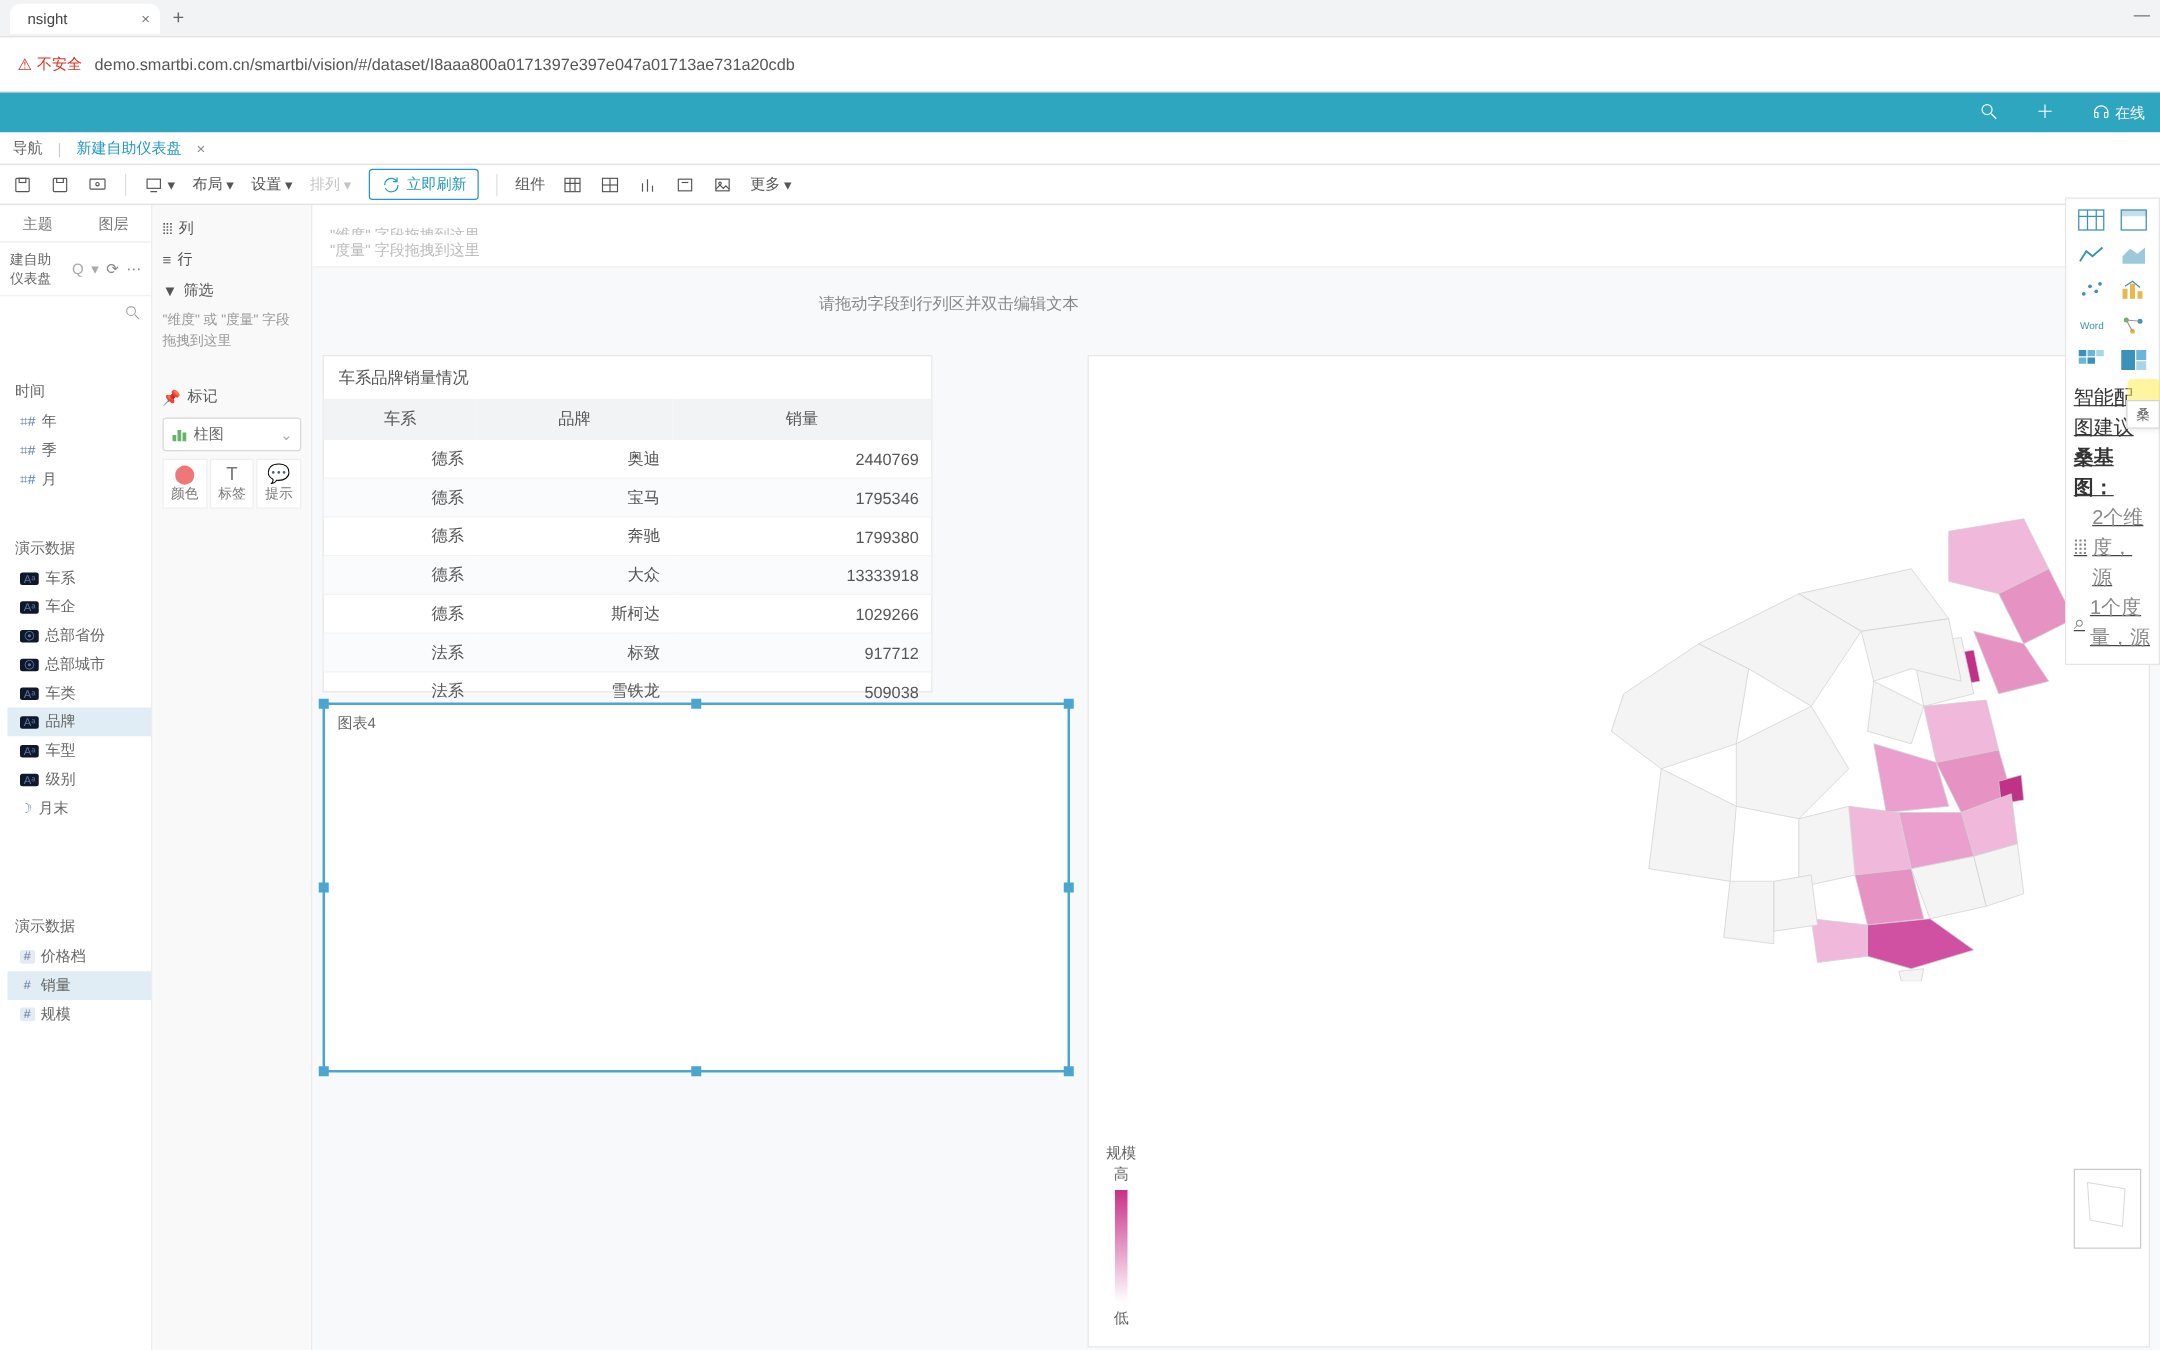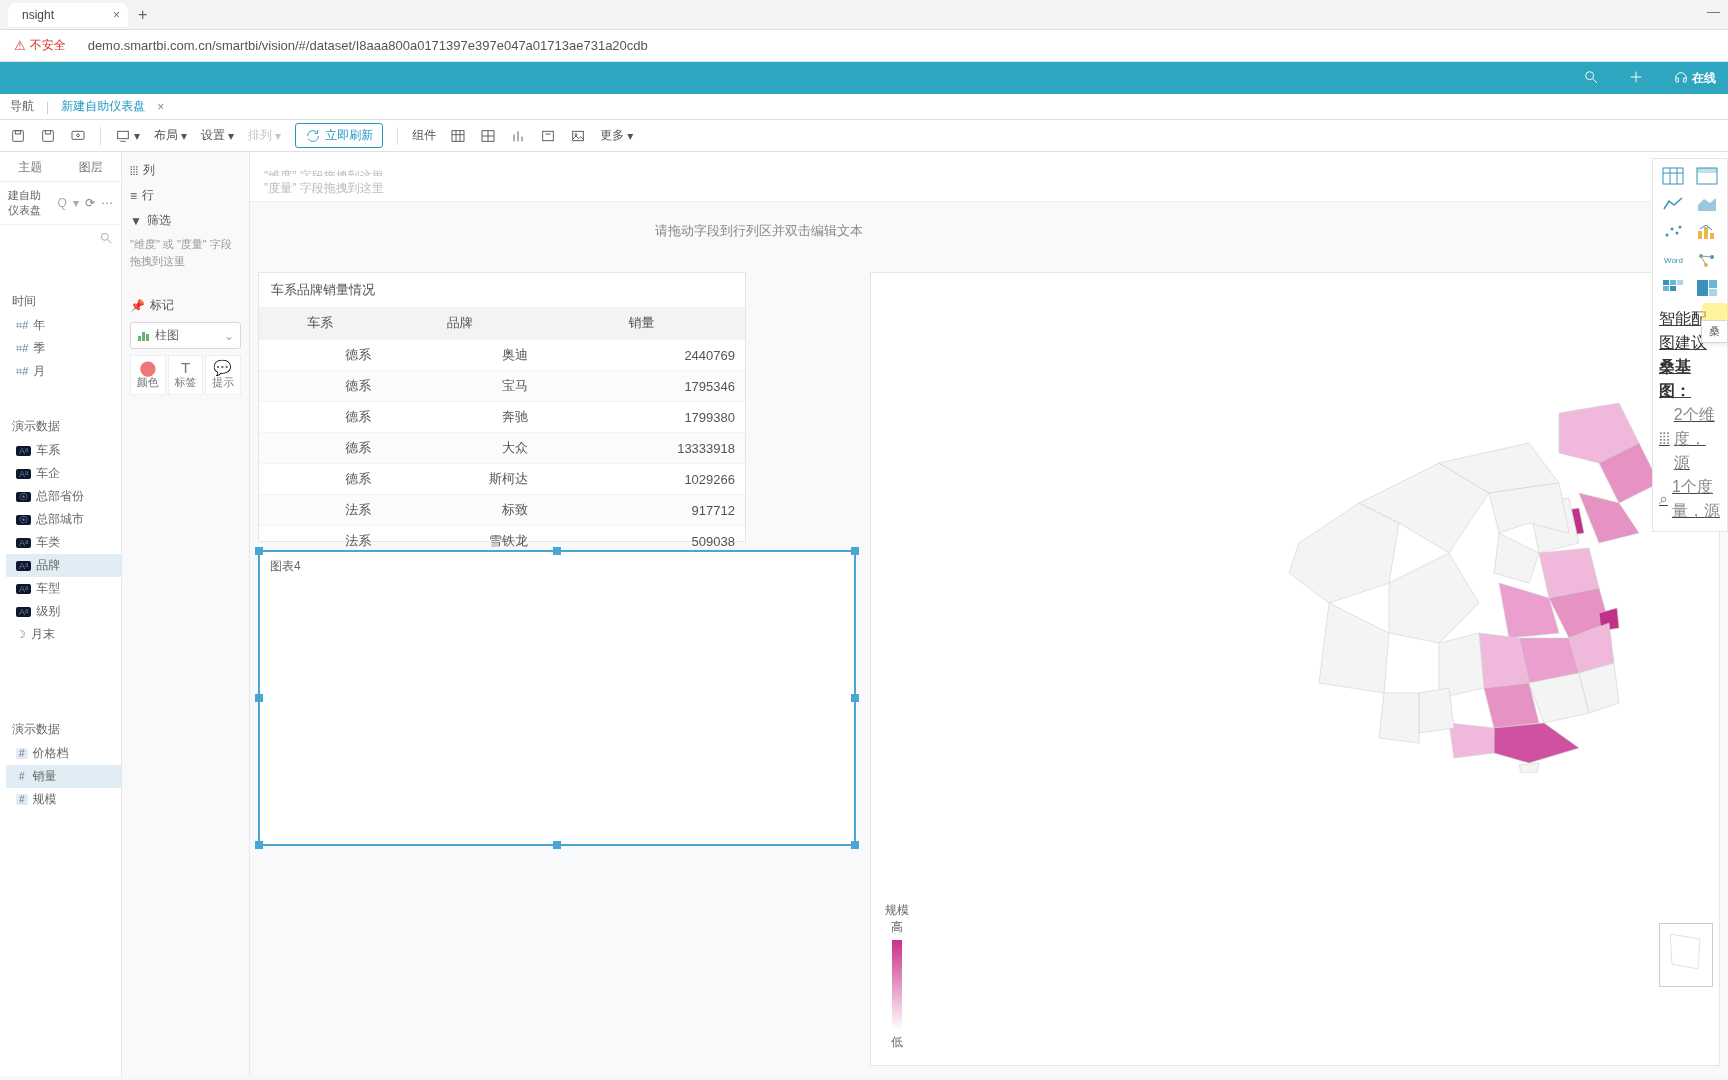--- a/index.html
+++ b/index.html
@@ -3,27 +3,27 @@
 <meta charset="utf-8">
 <style>
 * { margin: 0; padding: 0; box-sizing: border-box; font-family: "Microsoft YaHei", Arial, sans-serif; }
 body { background: #f5f7fa; font-size: 12px; color: #333; overflow: hidden; height: 1080px; width: 1728px; }
 
 
 .browser-tabs { height: 30px; background: #f1f3f4; display: flex; align-items: center; padding: 0 8px; border-bottom: 1px solid #ddd; }
 .tab { background: #fff; border-radius: 8px 8px 0 0; padding: 5px 26px 5px 14px; font-size: 12px; color: #444; position: relative; min-width: 120px; }
 .tab .x { position: absolute; right: 8px; top: 5px; color: #777; cursor: pointer; }
 .new-tab { margin-left: 10px; font-size: 16px; color: #666; cursor: pointer; }
-.url-bar { height: 32px; background: #fff; display: flex; align-items: center; padding: 0 14px; border-bottom: 1px solid #e4e4e4; gap: 22px; }
+.url-bar { height: 44px; background: #fff; display: flex; align-items: center; padding: 0 14px; border-bottom: 1px solid #e4e4e4; gap: 10px; }
 .insecure { color: #d93025; font-size: 12px; display: flex; align-items: center; gap: 4px; }
 .insecure::before { content: "\26A0"; font-size: 13px; }
 .url-text { color: #555; font-size: 13px; }
 
 
-.app-bar { background: #2fa6c0; height: 32px; display: flex; align-items: center; justify-content: flex-end; padding: 0 12px; color: #fff; gap: 29px; font-size: 14px; font-weight: bold; }
+.app-bar { background: #2fa6c0; height: 32px; display: flex; align-items: center; justify-content: flex-end; padding: 0 12px; color: #fff; gap: 29px; font-size: 14px; }
 .app-bar .icon { cursor: pointer; }
 
 
 .doc-tabs { height: 26px; background: #fff; border-bottom: 1px solid #e0e0e0; display: flex; align-items: center; padding: 0 10px; gap: 12px; color: #666; }
 .doc-tabs .link { color: #2299c5; }
 .doc-tabs .close-doc { color: #888; cursor: pointer; }
 
 
 .toolbar { height: 32px; background: #fff; border-bottom: 1px solid #e0e0e0; display: flex; align-items: center; padding: 0 10px; gap: 14px; color: #555; }
 .tb-btn { display: flex; align-items: center; gap: 3px; cursor: pointer; color: #555; }

